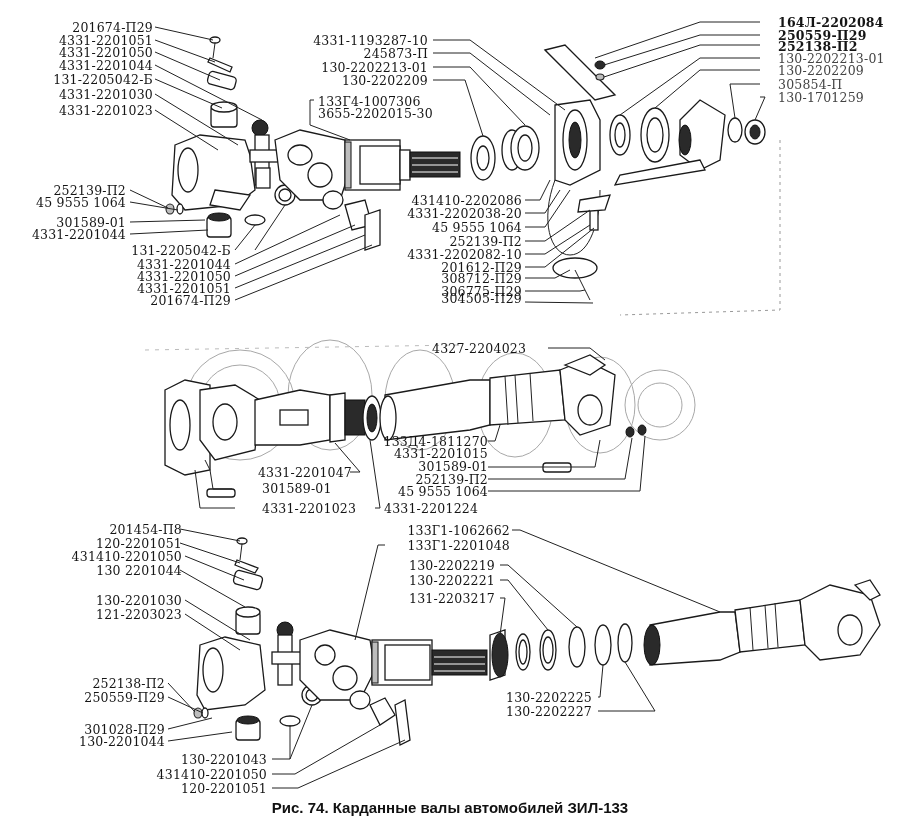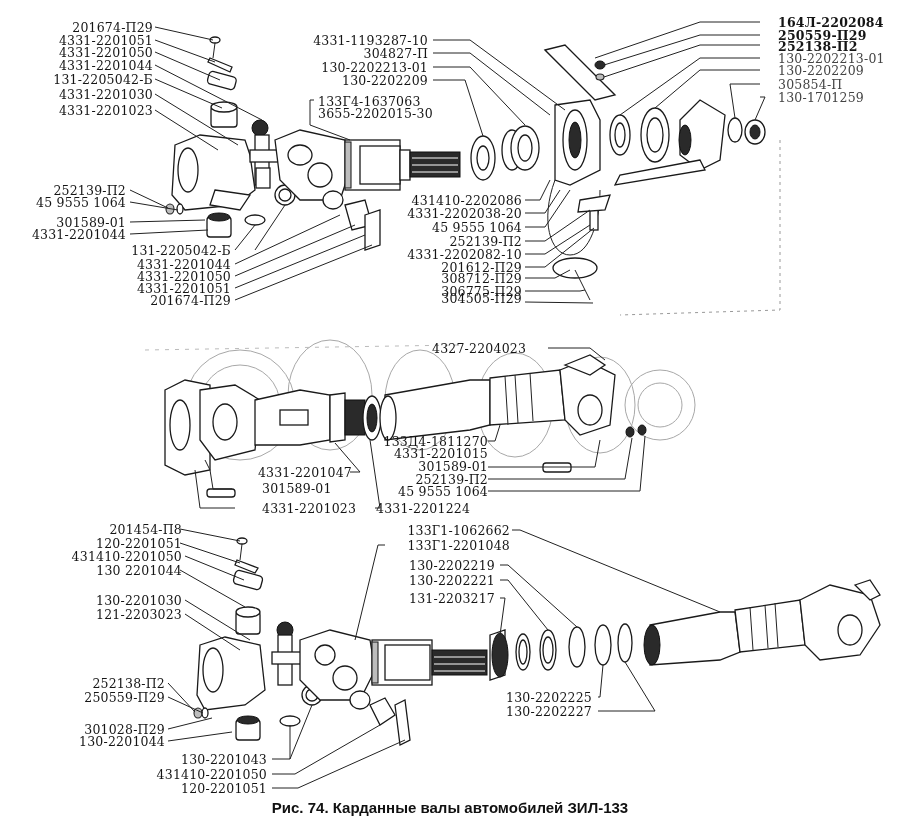--- a/index.html
+++ b/index.html
@@ -307,25 +307,25 @@
   <div class="lbl r" style="right:774px;top:216px">301589-01</div>
   <div class="lbl r" style="right:774px;top:228px">4331-2201044</div>
 
   <div class="lbl r" style="right:669px;top:244px">131-2205042-Б</div>
   <div class="lbl r" style="right:669px;top:258px">4331-2201044</div>
   <div class="lbl r" style="right:669px;top:270px">4331-2201050</div>
   <div class="lbl r" style="right:669px;top:282px">4331-2201051</div>
   <div class="lbl r" style="right:669px;top:294px">201674-П29</div>
 
   <div class="lbl r" style="right:472px;top:34px">4331-1193287-10</div>
-  <div class="lbl r" style="right:472px;top:47px">304827-П</div>
+  <div class="lbl r" style="right:472px;top:47px">245873-П</div>
   <div class="lbl r" style="right:472px;top:61px">130-2202213-01</div>
   <div class="lbl r" style="right:472px;top:74px">130-2202209</div>
 
-  <div class="lbl" style="left:318px;top:95px">133Г4-1637063</div>
+  <div class="lbl" style="left:318px;top:95px">133Г4-1007306</div>
   <div class="lbl" style="left:318px;top:107px">3655-2202015-30</div>
 
   <div class="lbl" style="left:778px;top:16px;font-weight:bold">164Л-2202084</div>
   <div class="lbl" style="left:778px;top:29px;font-weight:bold">250559-П29</div>
   <div class="lbl" style="left:778px;top:40px;font-weight:bold">252138-П2</div>
   <div class="lbl dim" style="left:778px;top:52px">130-2202213-01</div>
   <div class="lbl dim" style="left:778px;top:64px">130-2202209</div>
   <div class="lbl dim" style="left:778px;top:78px">305854-П</div>
   <div class="lbl dim" style="left:778px;top:91px">130-1701259</div>
 
@@ -343,21 +343,21 @@
 <div>
   <div class="lbl" style="left:432px;top:342px">4327-2204023</div>
   <div class="lbl r" style="right:412px;top:435px">133Д4-1811270</div>
   <div class="lbl r" style="right:412px;top:447px">4331-2201015</div>
   <div class="lbl r" style="right:412px;top:460px">301589-01</div>
   <div class="lbl r" style="right:412px;top:473px">252139-П2</div>
   <div class="lbl r" style="right:412px;top:485px">45 9555 1064</div>
   <div class="lbl r" style="right:548px;top:466px">4331-2201047</div>
   <div class="lbl" style="left:262px;top:482px">301589-01</div>
   <div class="lbl" style="left:262px;top:502px">4331-2201023</div>
-  <div class="lbl" style="left:376px;top:502px">4331-2201224</div>
+  <div class="lbl" style="left:384px;top:502px">4331-2201224</div>
 </div>
 
 <div>
   <div class="lbl r" style="right:718px;top:523px">201454-П8</div>
   <div class="lbl r" style="right:718px;top:537px">120-2201051</div>
   <div class="lbl r" style="right:718px;top:550px">431410-2201050</div>
   <div class="lbl r" style="right:718px;top:564px">130 2201044</div>
   <div class="lbl r" style="right:718px;top:594px">130-2201030</div>
   <div class="lbl r" style="right:718px;top:608px">121-2203023</div>
 

